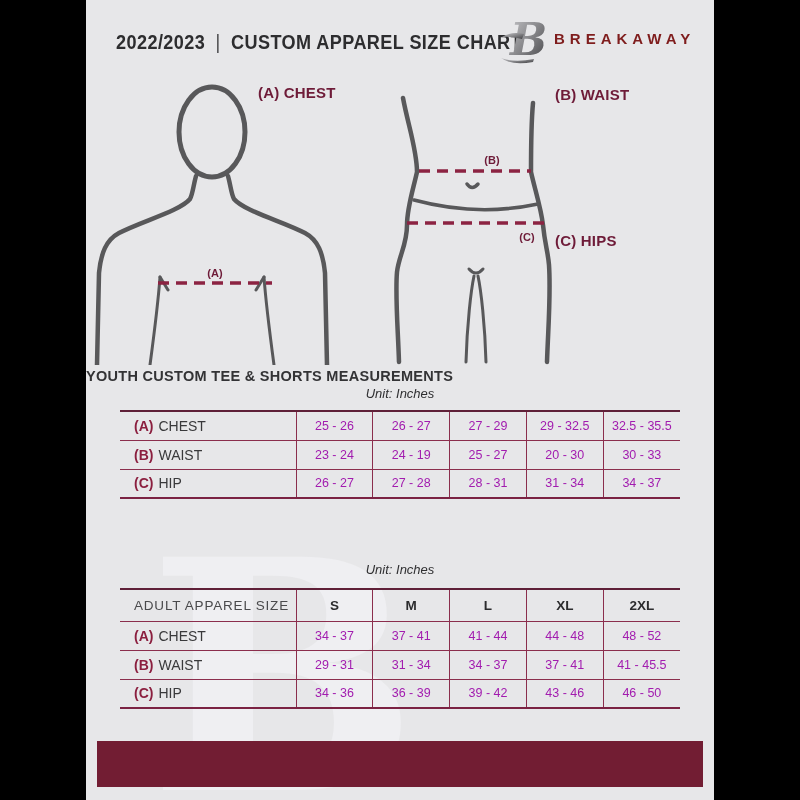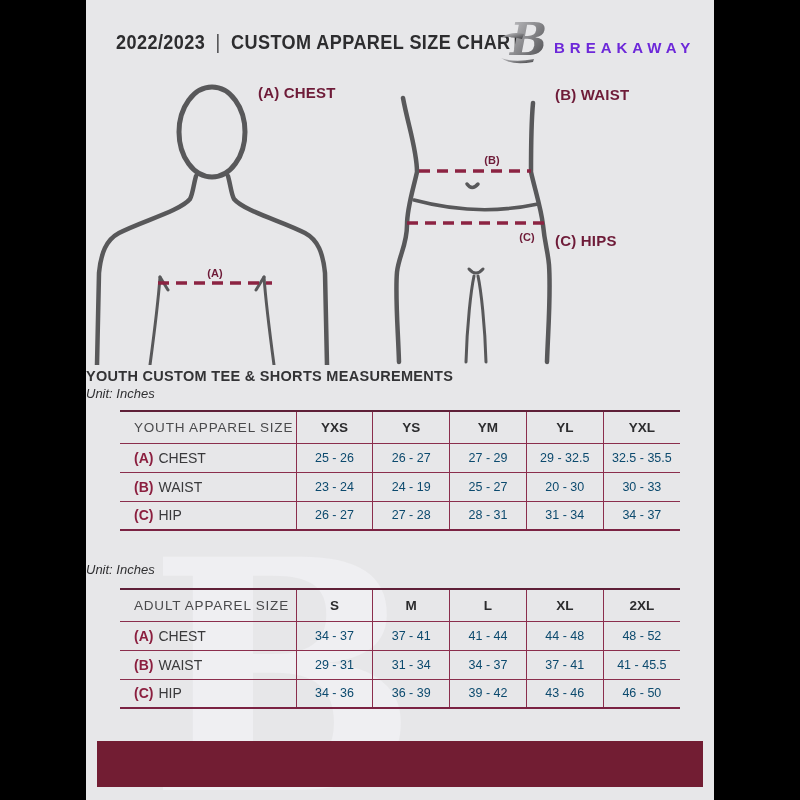--- a/index.html
+++ b/index.html
@@ -14,43 +14,43 @@
   }
   
   .hdr-title {
     position:absolute; left:30px; top:30px; white-space:nowrap;
     font-weight:bold; font-size:21px; letter-spacing:.5px; color:#2d2d2f;
     transform:scaleX(.86); transform-origin:left center;
   }
   .hdr-sep { font-weight:normal; color:#48484a; padding:0 12px; }
   .logo-wrap { position:absolute; left:414px; top:13px; }
   .brand {
-    position:absolute; left:468px; top:39px;
-    font-size:15px; font-weight:bold; letter-spacing:5px; color:#6d28d9;
+    position:absolute; left:468px; top:30px;
+    font-size:15px; font-weight:bold; letter-spacing:5px; color:#7f1d1d;
   }
   
   .instr-h {
     position:absolute; font-weight:bold; font-size:15px;
     color:#6e1b38; letter-spacing:.2px;
   }
   .instr-b {
     position:absolute; font-style:italic; font-size:11.5px; line-height:1.33;
     color:#7b2240; white-space:pre-line;
   }
   .instr-h.a { left:172px; top:84px; }  .instr-b.a { left:172px; top:106px; width:140px; }
   .instr-h.b { left:469px; top:86px; }  .instr-b.b { left:469px; top:110px; width:150px; }
   .instr-h.c { left:469px; top:232px; } .instr-b.c { left:469px; top:248px; width:155px; }
   .diagram-svg { position:absolute; left:0; top:80px; }
   
   .tbl-title {
     position:absolute; left:0; width:100%; text-align:left;
     font-weight:bold; font-size:14.5px; color:#333335; letter-spacing:.3px; z-index:2;
   }
   .tbl-unit {
-    position:absolute; left:0; width:100%; 
+    position:absolute; left:0; width:100%; text-align:center;
     font-style:italic; font-size:13px; color:#2f2f31; z-index:2;
   }
   .y-title { top:368px; } .y-unit { top:386px; }
   .a-title { top:544px; } .a-unit { top:562px; }
   table.sizeTable {
     position:absolute; left:34px; width:560px; z-index:2;
     border-collapse:collapse; table-layout:fixed;
     border-top:2px solid #5f2038; border-bottom:2px solid #7b2343;
   }
   .y-table { top:410px; } .a-table { top:588px; }
@@ -58,21 +58,21 @@
   table.sizeTable th + th, table.sizeTable td + td { border-left:1.5px solid #8b2e4d; }
   table.sizeTable tr.headRow { height:32px; }
   table.sizeTable tr.dataRow { height:29px; }
   .first-head {
     text-align:left; padding-left:14px; font-weight:normal;
     font-size:13.5px; letter-spacing:.8px; color:#4a4a4c;
   }
   .size-head { font-weight:bold; font-size:13.5px; color:#2c2c2e; text-align:center; }
   .lbl-cell { text-align:left; padding-left:14px; font-size:14px; color:#39393b; }
   .lbl-prefix { font-weight:bold; color:#8b1f3f; margin-right:5px; }
-  .val { font-size:12.5px; color:#0c4a6e; text-align:center; }
+  .val { font-size:12.5px; color:#a21caf; text-align:center; }
   
   .watermark {
     position:absolute; left:62px; top:518px; z-index:1;
     font-family:"DejaVu Serif", serif; font-weight:bold;
     font-size:320px; line-height:1; color:#f1f1f4; opacity:.85;
     user-select:none;
   }
   .footer-bar {
     position:absolute; left:11px; top:741px; width:606px; height:46px;
     background:#721d33; z-index:2;
@@ -146,28 +146,20 @@
     <table class="sizeTable y-table">
       <colgroup>
           <col style="width:176px">
           <col>
           <col>
           <col>
           <col>
           <col>
         </colgroup>
       <tbody>
-          <tr class="headRow">
-        <th class="first-head">YOUTH APPAREL SIZE</th>
-        <th class="size-head">YXS</th>
-        <th class="size-head">YS</th>
-        <th class="size-head">YM</th>
-        <th class="size-head">YL</th>
-        <th class="size-head">YXL</th>
-      </tr>
       <tr class="dataRow">
         <td class="lbl-cell"><span class="lbl-prefix">(A)</span><span>CHEST</span></td>
         <td class="val">25 - 26</td>
         <td class="val">26 - 27</td>
         <td class="val">27 - 29</td>
         <td class="val">29 - 32.5</td>
         <td class="val">32.5 - 35.5</td>
       </tr>
       <tr class="dataRow">
         <td class="lbl-cell"><span class="lbl-prefix">(B)</span><span>WAIST</span></td>

